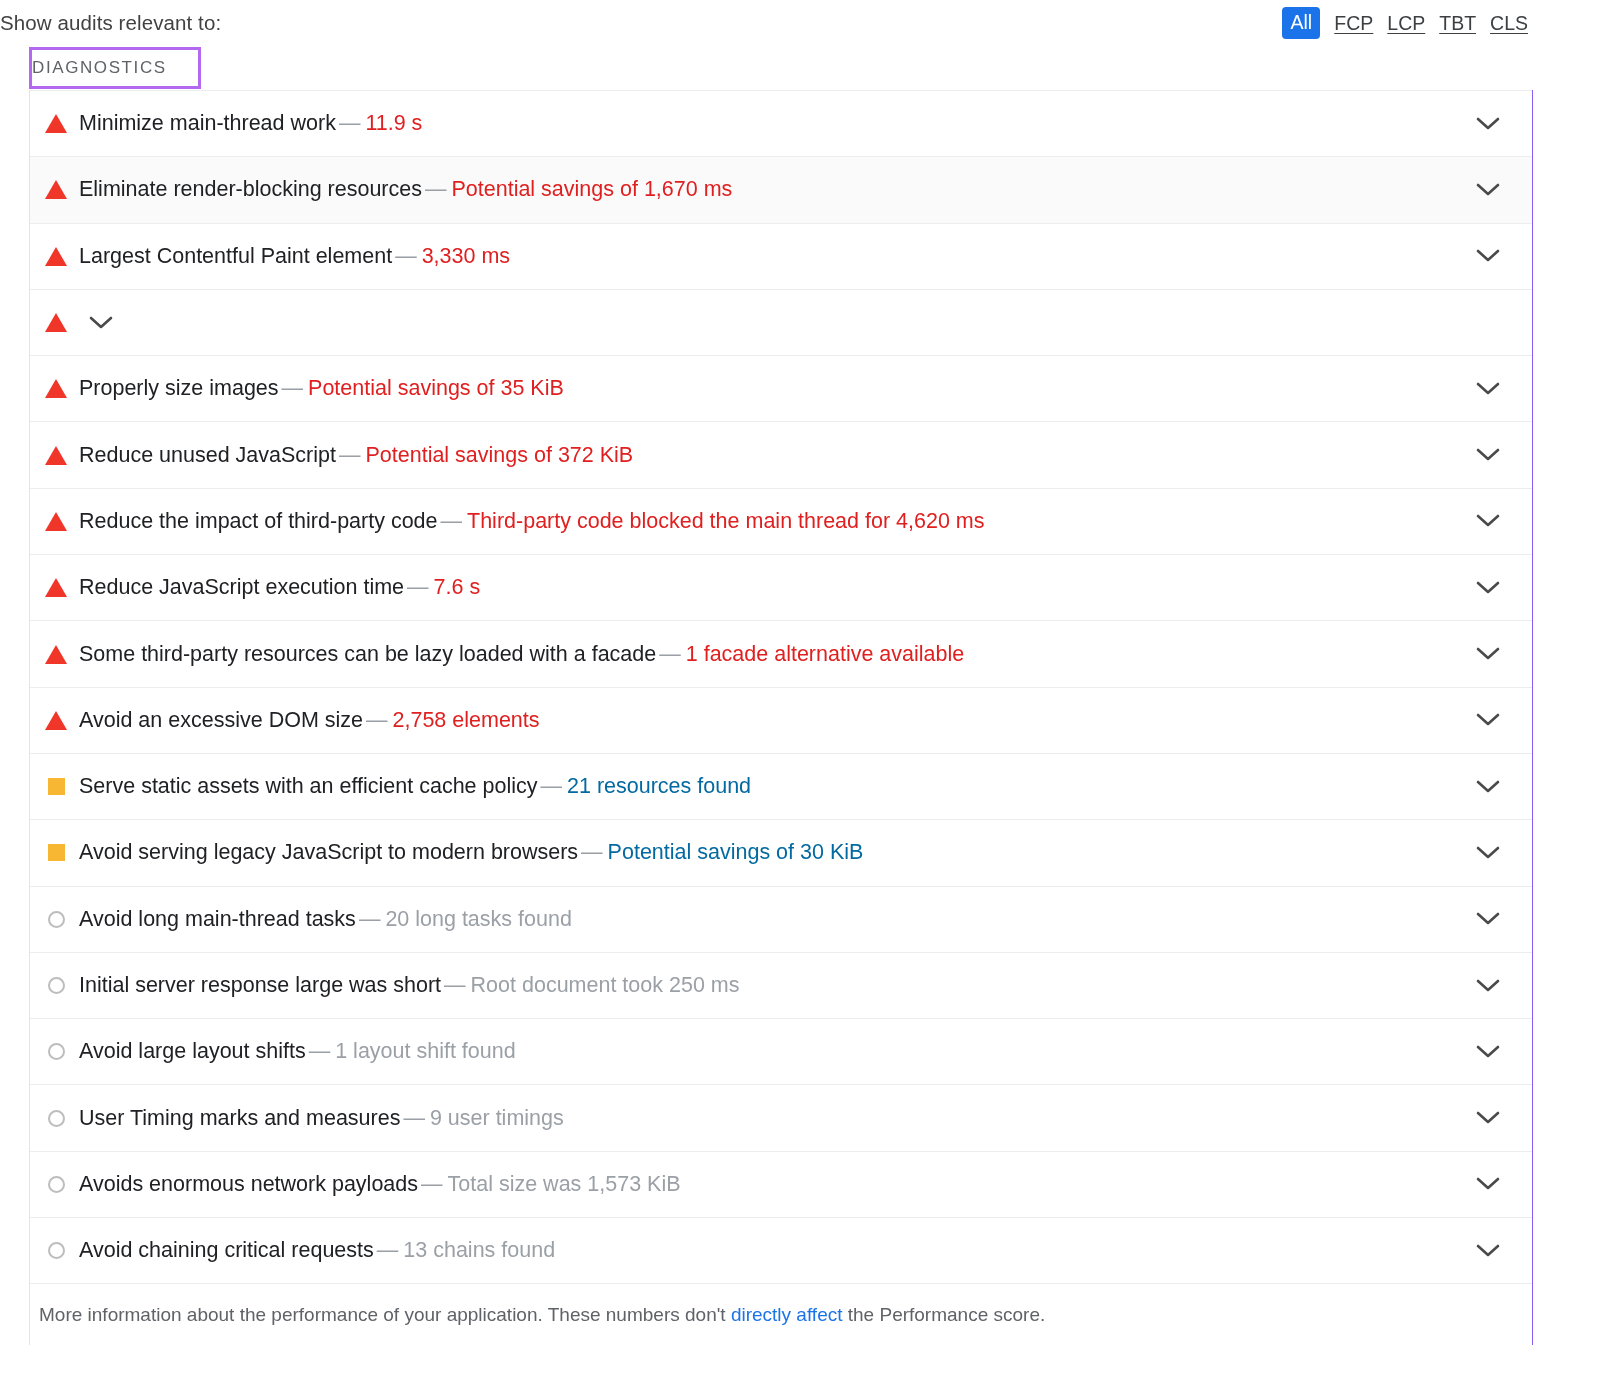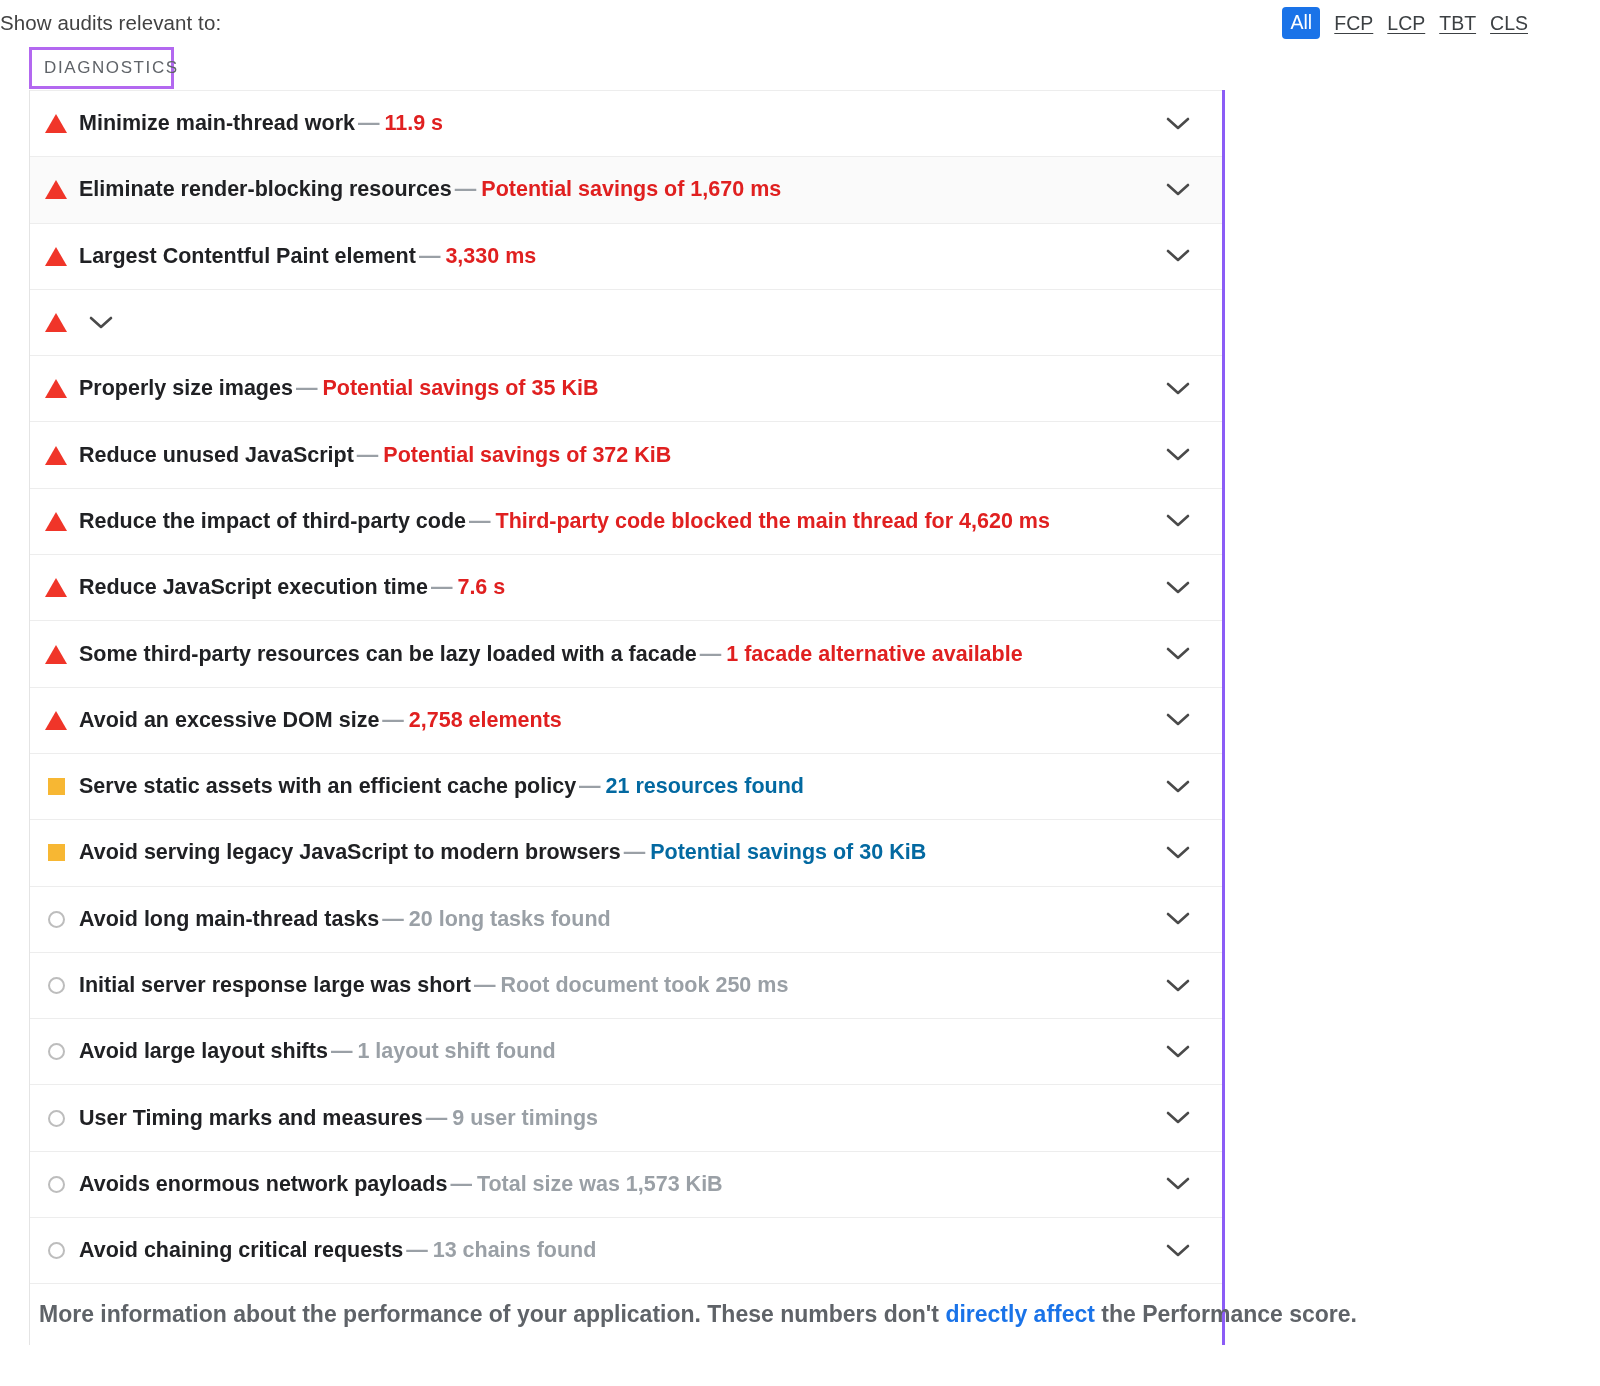--- a/index.html
+++ b/index.html
@@ -55,42 +55,40 @@
     margin-right: 14px;
     cursor: pointer;
     white-space: nowrap;
   }
   .filter-link:last-child { margin-right: 4px; }
 
   
   .section-chip {
     position: absolute;
     left: 29px; top: 47px;
-    width: 145px; height: 42px;
+    width: 172px; height: 42px;
     border: 3px solid #b368f0;
     background: #ffffff;
     display: flex;
     align-items: center;
-    padding-left: 12px;
   }
   .section-chip-text {
     font-size: 17px;
     letter-spacing: 1.6px;
     color: #5f6368;
     white-space: nowrap;
   }
 
   
   .panel {
     position: absolute;
     left: 29px; top: 90px;
-    width: 1196px;
+    width: 1504px;
     border-left: 1px solid #e4e4e4;
-    border-right: 3px solid #8b5cf6;
-    font-weight: bold;
+    border-right: 1px solid #8b5cf6;
   }
 
   .audit-row {
     position: relative;
     height: 66.3px;
     display: flex;
     align-items: center;
     border-top: 1px solid #ededed;
     padding-left: 9px;
     background: #ffffff;
@@ -151,21 +149,21 @@
   
   .panel-footer {
     border-top: 1px solid #ededed;
     height: 62px;
     display: flex;
     align-items: center;
     padding-left: 9px;
     background: #ffffff;
   }
   .footer-text {
-    font-size: 23px;
+    font-size: 19px;
     color: #5f6368;
     white-space: nowrap;
     text-align: center;
   }
   .footer-link {
     color: #1a73e8;
     text-decoration: none;
     cursor: pointer;
   }
 </style>

